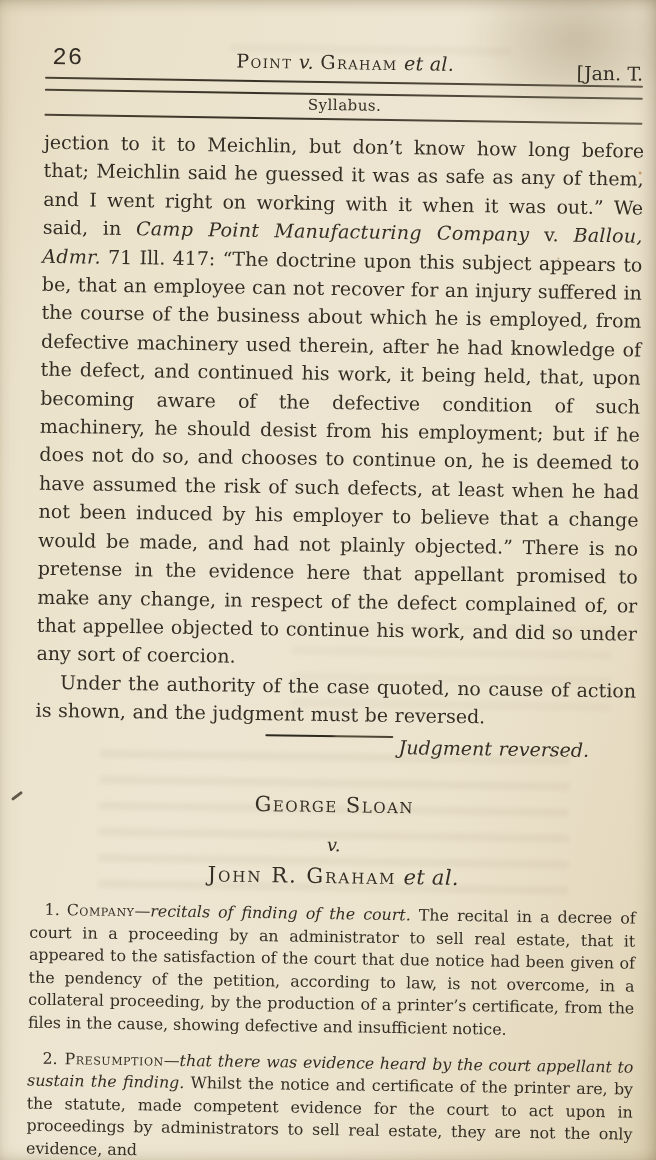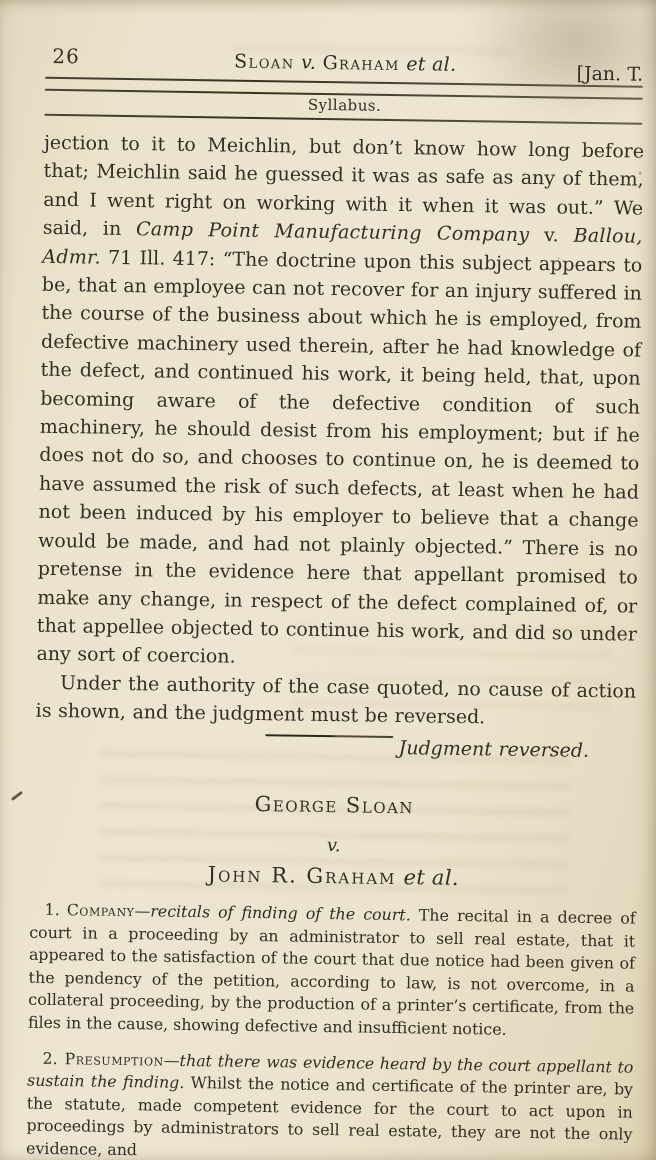--- a/index.html
+++ b/index.html
@@ -24,21 +24,21 @@
   }
   .content{
     position:absolute;inset:0;
     transform:rotate(0.85deg);
     transform-origin:60px 80px;
     color:#332d24;
   }
   
   .page-number{
     position:absolute;left:52px;top:44px;
-    font-size:20px;letter-spacing:1px;
+    font-size:24px;letter-spacing:1px;font-family:Liberation Mono, monospace;
   }
   .running-title{
     position:absolute;left:45px;top:47px;width:600px;
     text-align:center;font-size:19px;
   }
   .term-label{
     position:absolute;right:13px;top:54px;font-size:19px;
   }
   .seg-sc{font-variant:small-caps;letter-spacing:1.5px;}
   .seg-it{font-style:italic;letter-spacing:.3px;}
@@ -104,21 +104,21 @@
 </head>
 <body>
 
 <div class="sheet">
   <div class="corner-shade"></div>
 </div>
 
 <div class="content">
 
   <div class="page-number">26</div>
-  <div class="running-title"><span class="seg-sc">Sloan</span><span class="seg-it"> v. </span><span class="seg-sc">Graham</span><span class="seg-it"> et al.</span></div>
+  <div class="running-title"><span class="seg-sc">Point</span><span class="seg-it"> v. </span><span class="seg-sc">Graham</span><span class="seg-it"> et al.</span></div>
   <div class="term-label">[Jan. T.</div>
 
   <div class="rule rule-a"></div>
   <div class="rule rule-b"></div>
   <div class="section-label">Syllabus.</div>
   <div class="rule rule-c"></div>
 
   <div class="opinion">
     <p><span class="seg-rm">jection to it to Meichlin, but don’t know how long before that; Meichlin said he guessed it was as safe as any of them, and I went right on working with it when it was out.” We said, in </span><span class="seg-it">Camp Point Manufacturing Company</span><span class="seg-rm"> v. </span><span class="seg-it">Ballou, Admr.</span><span class="seg-rm"> 71 Ill. 417: “The doctrine upon this subject appears to be, that an employee can not recover for an injury suffered in the course of the business about which he is employed, from defective machinery used therein, after he had knowledge of the defect, and continued his work, it being held, that, upon becoming aware of the defective condition of such machinery, he should desist from his employment; but if he does not do so, and chooses to continue on, he is deemed to have assumed the risk of such defects, at least when he had not been induced by his employer to believe that a change would be made, and had not plainly objected.” There is no pretense in the evidence here that appellant promised to make any change, in respect of the defect complained of, or that appellee objected to continue his work, and did so under any sort of coercion.</span></p>
     <p class="para-indent">Under the authority of the case quoted, no cause of action is shown, and the judgment must be reversed.</p>

